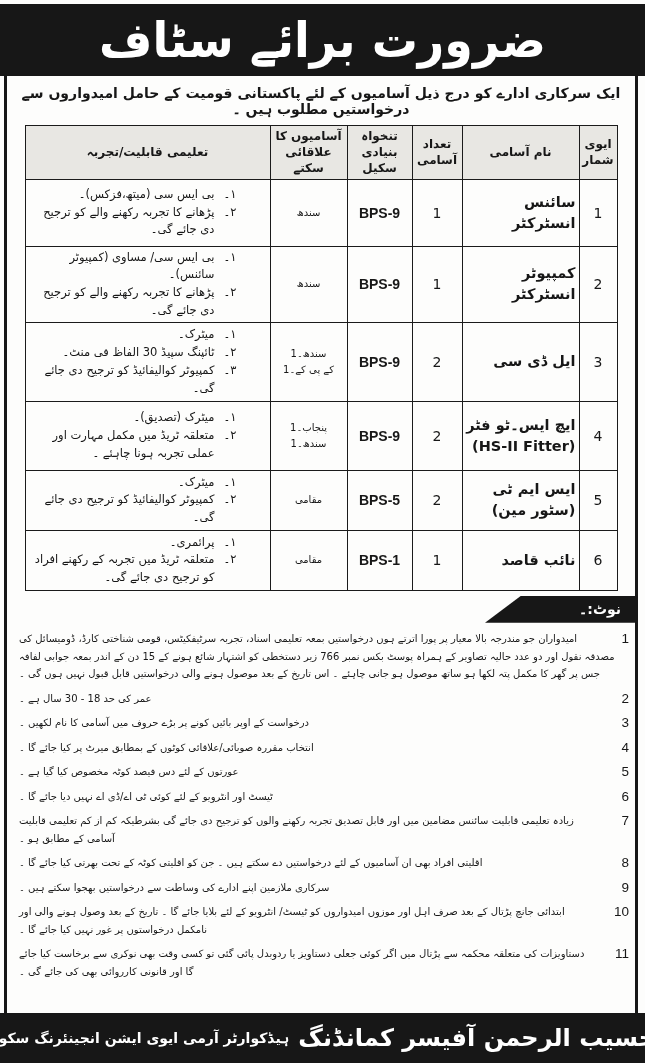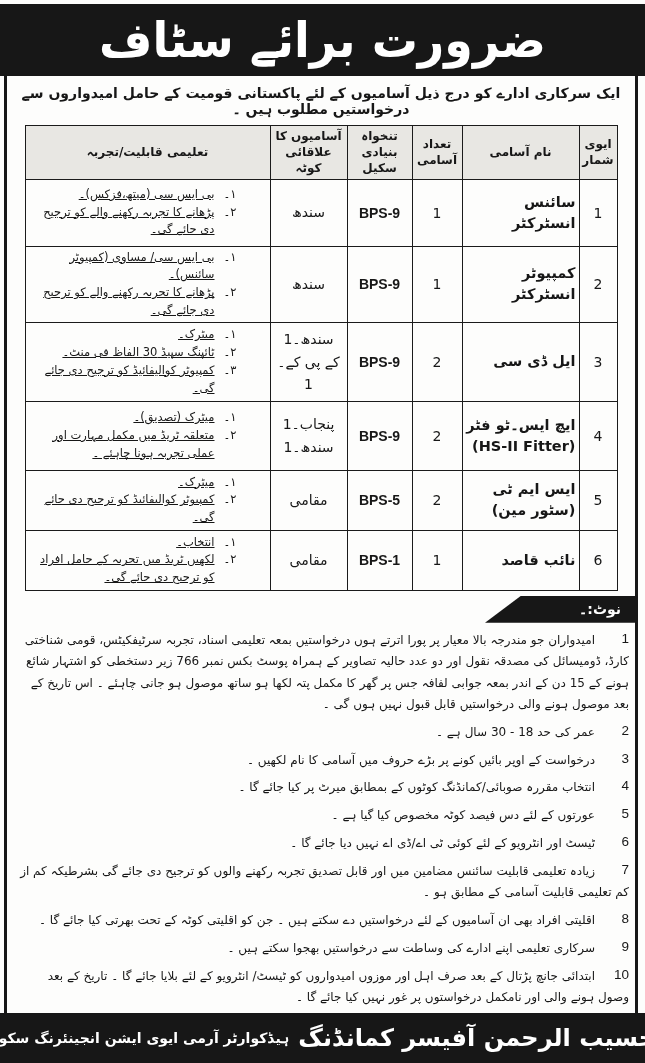--- a/index.html
+++ b/index.html
@@ -40,44 +40,44 @@
   table.jobs th{
     background:#e8e7e3;font-weight:bold;font-size:12px;line-height:1.35;
     text-align:center;height:44px;
   }
   col.c-sn{width:38px;} col.c-name{width:117px;} col.c-count{width:50px;}
   col.c-bps{width:65px;} col.c-quota{width:77px;} col.c-qual{width:245px;}
   td.sn{font-size:14px;text-align:center;}
   td.name{font-weight:bold;font-size:14.5px;text-align:right;line-height:1.45;}
   td.count{font-size:14px;text-align:center;}
   td.bps{font-size:14px;text-align:center;font-weight:bold;font-family:"Liberation Sans",sans-serif;}
-  td.quota{font-size:14px;text-align:center;line-height:1.6;}
+  td.quota{font-size:10px;text-align:center;line-height:1.6;}
   td.qual{font-size:11.5px;line-height:1.55;}
   .qline{display:flex;align-items:flex-start;padding-right:30px;}
   .qnum{flex:0 0 22px;font-size:11.5px;}
-  .qtext{flex:1 1 auto;text-decoration:underline;}
+  .qtext{flex:1 1 auto;}
   tr.r1 td{height:62px;} tr.r2 td{height:60px;} tr.r3 td{height:74px;}
   tr.r4 td{height:64px;} tr.r5 td{height:55px;} tr.r6 td{height:55px;}
   
   .note-flag{
     width:150px;height:27px;background:#171717;margin:5px 0 7px auto;
     display:flex;align-items:center;justify-content:flex-start;
     clip-path:polygon(24% 0,100% 0,100% 100%,0 100%);
     text-decoration:underline;
   }
   .note-flag span{color:#fff;font-weight:bold;font-size:14px;padding-right:14px;}
   
   .notes{padding:0 6px 0 12px;}
   .note{position:relative;margin-bottom:6.5px;min-height:18px;}
   .note-num{
     position:absolute;right:0;top:1px;width:26px;text-align:right;
     font-size:13.5px;font-family:"Liberation Sans",sans-serif;
   }
   .note-text{
-    font-size:12px;line-height:1.78;text-align:right;
+    font-size:10px;line-height:1.78;text-align:left;
     text-indent:34px; 
   }
   
   .footer{
     position:absolute;left:0;right:0;bottom:0;height:50px;background:#171717;
     display:flex;align-items:center;justify-content:center;gap:9px;
     color:#fff;white-space:nowrap;overflow:hidden;
   }
   .footer .f-bold{font-size:24px;font-weight:900;}
   .footer .f-rest{font-size:14px;font-weight:bold;}
@@ -103,21 +103,21 @@
         <col class="c-bps">
           <col class="c-quota">
           <col class="c-qual">
       </colgroup>
       <thead>
         <tr>
           <th>ایوی شمار</th>
           <th>نام آسامی</th>
           <th>تعداد آسامی</th>
           <th>تنخواہ بنیادی سکیل</th>
-          <th>آسامیوں کا علاقائی کوٹہ</th>
+          <th>آسامیوں کا علاقائی سکتے</th>
           <th>تعلیمی قابلیت/تجربہ</th>
         </tr>
       </thead>
       <tbody>
           <tr class="r1">
             <td class="sn">1</td>
             <td class="name">
               <div>سائنس انسٹرکٹر</div>
             </td>
             <td class="count">1</td>
@@ -234,25 +234,25 @@
               <div>نائب قاصد</div>
             </td>
             <td class="count">1</td>
             <td class="bps" dir="ltr">BPS-1</td>
             <td class="quota">
               <div>مقامی</div>
             </td>
             <td class="qual">
               <div class="qline">
                 <span class="qnum">۱۔</span>
-                <span class="qtext">انتخاب۔</span>
-              </div>
-              <div class="qline">
-                <span class="qnum">۲۔</span>
-                <span class="qtext">لکھیں ٹریڈ میں تجربہ کے حامل افراد کو ترجیح دی جائے گی۔</span>
+                <span class="qtext">پرائمری۔</span>
+              </div>
+              <div class="qline">
+                <span class="qnum">۲۔</span>
+                <span class="qtext">متعلقہ ٹریڈ میں تجربہ کے رکھنے افراد کو ترجیح دی جائے گی۔</span>
               </div>
             </td>
           </tr>
         </tbody>
     </table>
 
     <div class="note-flag">
       <span>نوٹ:۔</span>
     </div>
 
@@ -264,41 +264,41 @@
         <div class="note">
           <span class="note-num">2</span>
           <div class="note-text">عمر کی حد 18 - 30 سال ہے ۔</div>
         </div>
         <div class="note">
           <span class="note-num">3</span>
           <div class="note-text">درخواست کے اوپر بائیں کونے پر بڑے حروف میں آسامی کا نام لکھیں ۔</div>
         </div>
         <div class="note">
           <span class="note-num">4</span>
-          <div class="note-text">انتخاب مقررہ صوبائی/کمانڈنگ کوٹوں کے بمطابق میرٹ پر کیا جائے گا ۔</div>
+          <div class="note-text">انتخاب مقررہ صوبائی/علاقائی کوٹوں کے بمطابق میرٹ پر کیا جائے گا ۔</div>
         </div>
         <div class="note">
           <span class="note-num">5</span>
           <div class="note-text">عورتوں کے لئے دس فیصد کوٹہ مخصوص کیا گیا ہے ۔</div>
         </div>
         <div class="note">
           <span class="note-num">6</span>
           <div class="note-text">ٹیسٹ اور انٹرویو کے لئے کوئی ٹی اے/ڈی اے نہیں دیا جائے گا ۔</div>
         </div>
         <div class="note">
           <span class="note-num">7</span>
           <div class="note-text">زیادہ تعلیمی قابلیت سائنس مضامین میں اور قابل تصدیق تجربہ رکھنے والوں کو ترجیح دی جائے گی بشرطیکہ کم از کم تعلیمی قابلیت آسامی کے مطابق ہو ۔</div>
         </div>
         <div class="note">
           <span class="note-num">8</span>
           <div class="note-text">اقلیتی افراد بھی ان آسامیوں کے لئے درخواستیں دے سکتے ہیں ۔ جن کو اقلیتی کوٹہ کے تحت بھرتی کیا جائے گا ۔</div>
         </div>
         <div class="note">
           <span class="note-num">9</span>
-          <div class="note-text">سرکاری تعلیمی اپنے ادارے کی وساطت سے درخواستیں بھجوا سکتے ہیں ۔</div>
+          <div class="note-text">سرکاری ملازمین اپنے ادارے کی وساطت سے درخواستیں بھجوا سکتے ہیں ۔</div>
         </div>
         <div class="note">
           <span class="note-num">10</span>
           <div class="note-text">ابتدائی جانچ پڑتال کے بعد صرف اہل اور موزوں امیدواروں کو ٹیسٹ/ انٹرویو کے لئے بلایا جائے گا ۔ تاریخ کے بعد وصول ہونے والی اور نامکمل درخواستوں پر غور نہیں کیا جائے گا ۔</div>
         </div>
         <div class="note">
           <span class="note-num">11</span>
           <div class="note-text">دستاویزات کی متعلقہ محکمہ سے پڑتال میں اگر کوئی جعلی دستاویز یا ردوبدل پائی گئی تو کسی وقت بھی نوکری سے برخاست کیا جائے گا اور قانونی کارروائی بھی کی جائے گی ۔</div>
         </div>
       </div>

